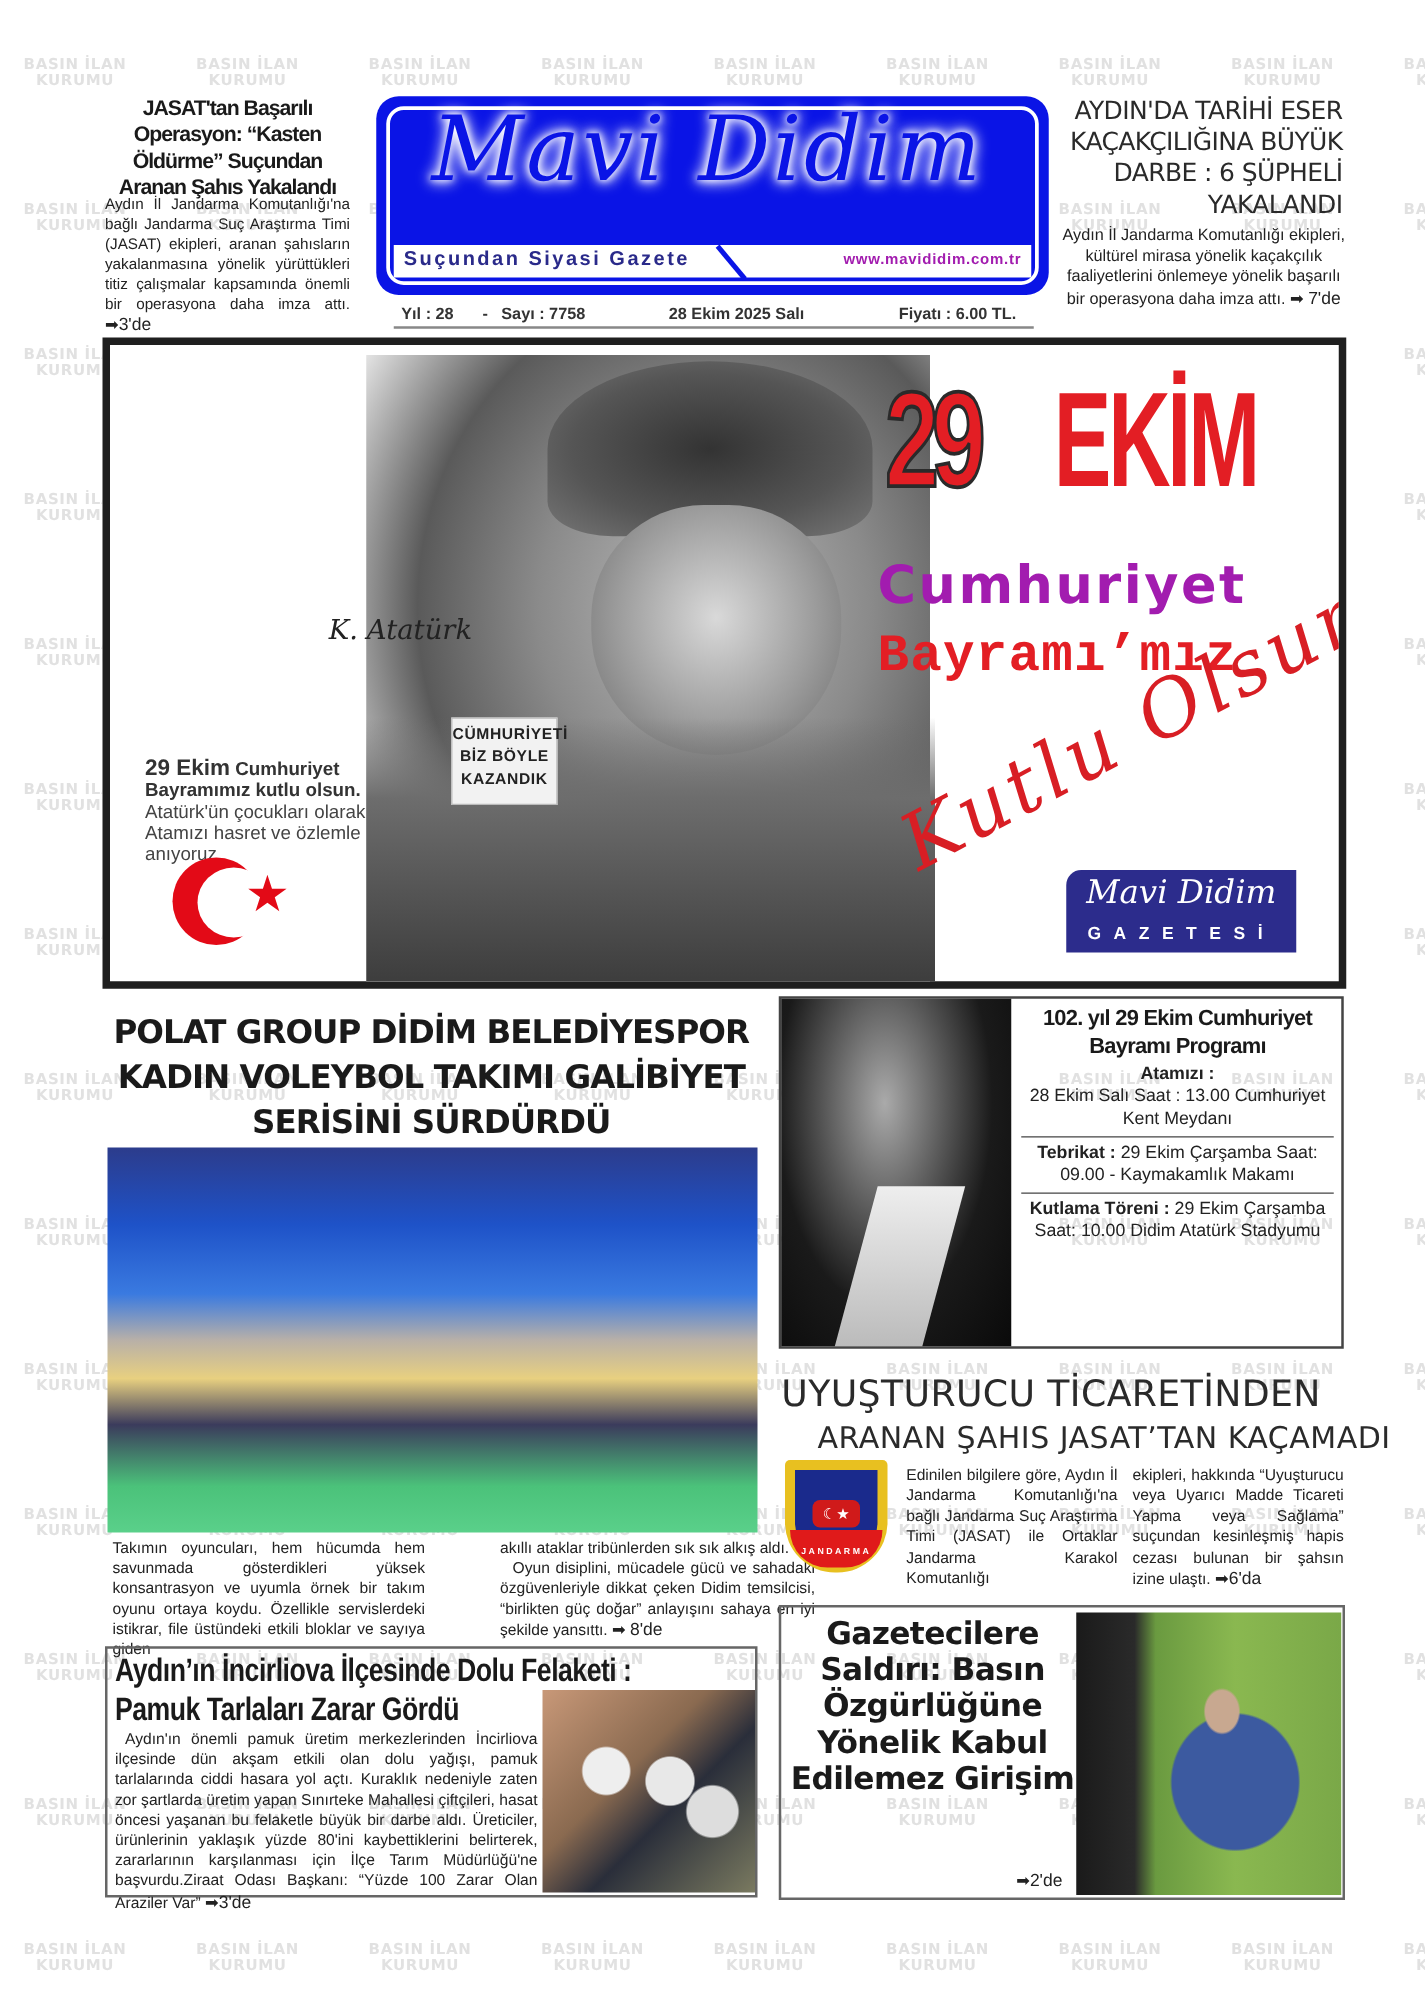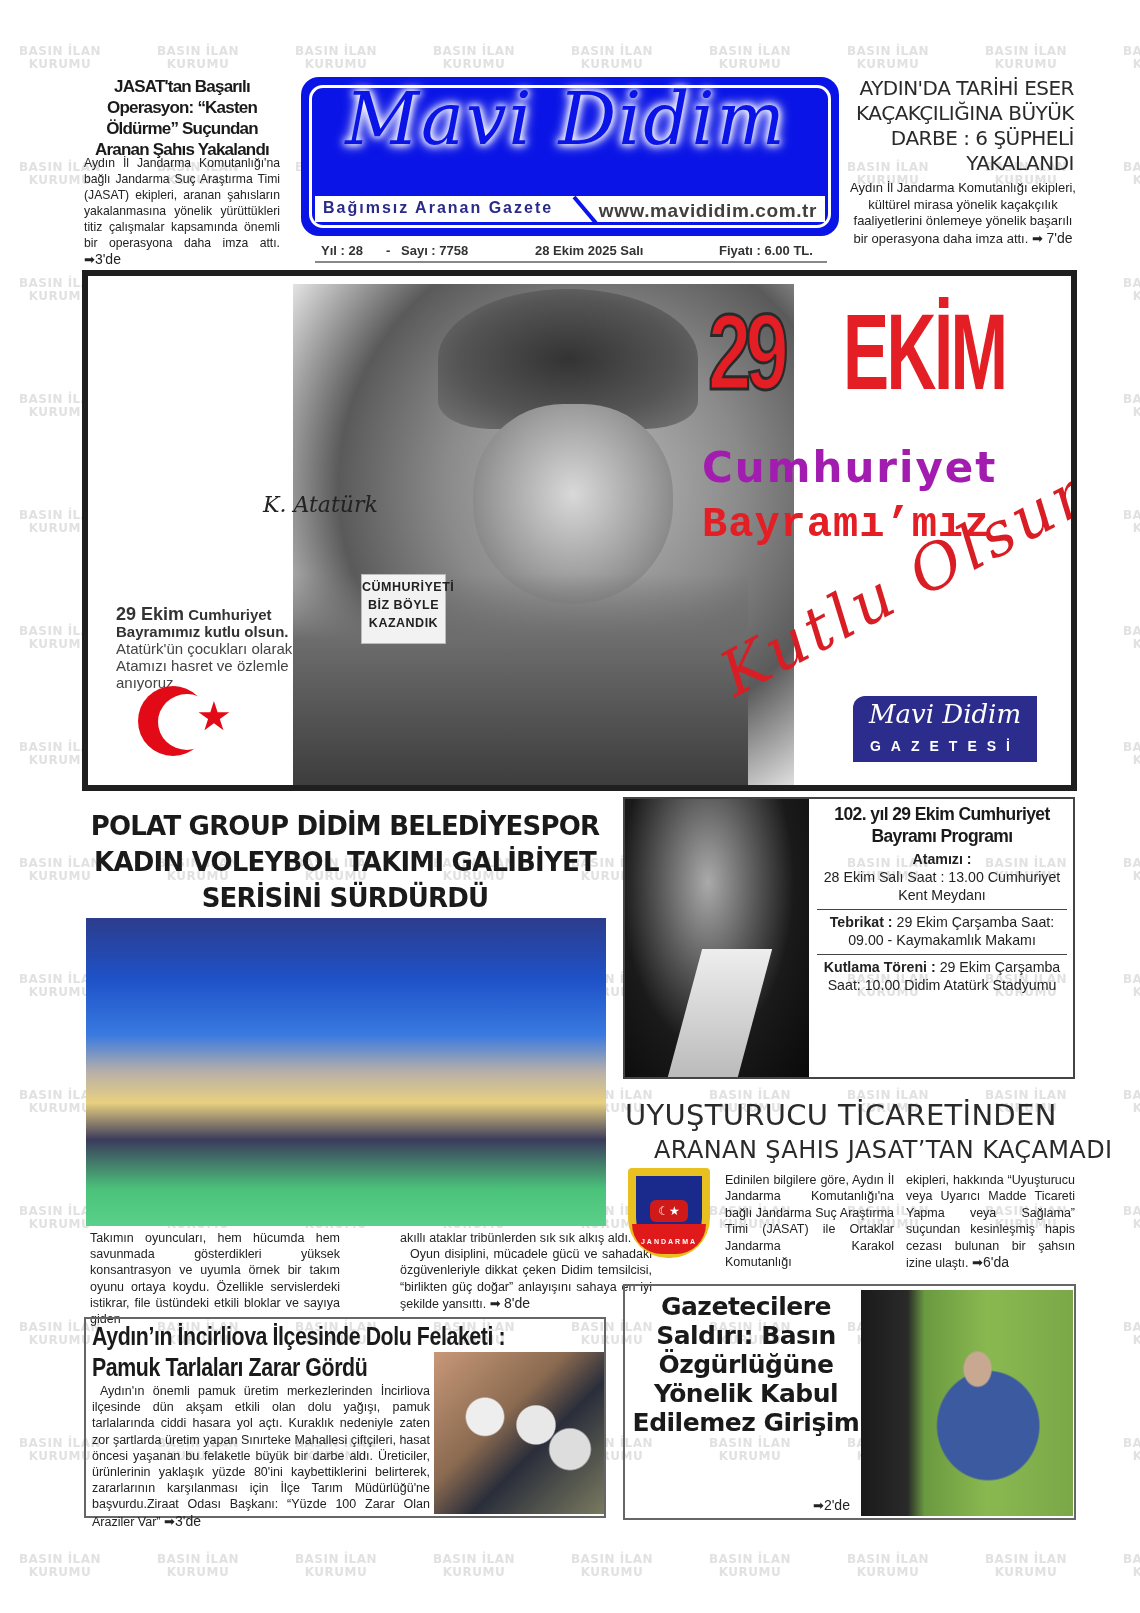--- a/index.html
+++ b/index.html
@@ -14,36 +14,36 @@
   
   #tl-title { left: 82px; top: 76px; width: 200px; text-align: center; font-size: 17px; line-height: 21px; font-weight: bold; color: #1a1a1a; letter-spacing: -0.8px; font-family: "Liberation Sans", sans-serif; }
   #tl-body { left: 84px; top: 155px; width: 196px; font-size: 12.2px; line-height: 16px; color: #222; }
 
   
   #masthead { left: 301px; top: 77px; width: 538px; height: 159px; background: #0a14e6; border-radius: 18px; padding: 6px; }
   #masthead-inner { position: absolute; left: 8px; top: 8px; right: 8px; bottom: 8px; border: 3px solid #fff; border-radius: 14px; }
   #mast-title { position: absolute; left: 20px; top: 0px; width: 490px; text-align: center; font-family: "DejaVu Serif", serif; font-style: italic; font-size: 72px; color: #0a14e6; text-shadow: 0 0 6px #fff, 0 0 10px #fff, 0 0 14px #fff; letter-spacing: 2px; }
   #mast-bar { position: absolute; left: 14px; right: 14px; bottom: 14px; height: 26px; background: #fff; }
   #mast-slogan { position: absolute; left: 8px; top: 3px; font-size: 16px; font-weight: bold; color: #2a2a8a; letter-spacing: 2px; }
-  #mast-url { position: absolute; right: 8px; top: 4px; font-size: 19px; font-weight: bold; color: #404040; letter-spacing: 0.6px; }
+  #mast-url { position: absolute; right: 8px; top: 4px; font-size: 12px; font-weight: bold; color: #a21caf; letter-spacing: 0.6px; }
   #mast-slash { position: absolute; left: 268px; top: -3px; width: 4px; height: 34px; background: #0a14e6; transform: rotate(-40deg); }
   #issue-row { left: 315px; top: 243px; width: 512px; height: 20px; font-size: 13px; font-weight: bold; color: #333; border-bottom: 2px solid #888; }
   #issue-row span { position: absolute; top: 0; }
 
   
   #tr-title { left: 852px; top: 76px; width: 222px; text-align: right; font-size: 20px; line-height: 25px; color: #2a2a2a; font-family: "DejaVu Sans", sans-serif; font-weight: normal; letter-spacing: -0.5px; }
   #tr-body { left: 850px; top: 180px; width: 226px; text-align: center; font-size: 13px; line-height: 16.5px; color: #222; }
 
   
   #banner { left: 82px; top: 270px; width: 995px; height: 521px; border: 6px solid #1f1f1f; background: #fff; overflow: hidden; }
   #quote { position: absolute; left: 30px; top: 100px; width: 290px; font-family: "DejaVu Serif", serif; font-style: italic; font-size: 26px; line-height: 36px; color: #444; }
   #signature { position: absolute; left: 175px; top: 216px; font-family: "DejaVu Serif", serif; font-style: italic; font-size: 22px; color: #222; }
   #kutlu-small { position: absolute; left: 28px; top: 330px; width: 200px; font-size: 15px; line-height: 17px; color: #444; }
   #kutlu-small b { color: #333; }
-  #photo-ataturk { position: absolute; left: 205px; top: 8px; width: 501px; height: 505px;
+  #photo-ataturk { position: absolute; left: 205px; top: 8px; width: 451px; height: 505px;
     background: radial-gradient(ellipse at 60% 40%, #bbb 0%, #8a8a8a 35%, #5a5a5a 60%, #fff 90%); }
   #hat { position: absolute; left: 145px; top: 5px; width: 260px; height: 140px; background: radial-gradient(ellipse at 50% 50%, #333 0%, #555 60%, #777 100%); border-radius: 50% 50% 20% 20%; }
   #face { position: absolute; left: 180px; top: 120px; width: 200px; height: 200px; background: radial-gradient(ellipse at 50% 45%, #d9d9d9 0%, #9d9d9d 55%, #6a6a6a 100%); border-radius: 45% 45% 50% 50%; }
   #crowd { position: absolute; left: 0; top: 290px; width: 455px; height: 215px; background: linear-gradient(180deg, rgba(255,255,255,0) 0%, #6d6d6d 30%, #3c3c3c 100%); }
   #placard { position: absolute; left: 68px; top: 290px; width: 85px; height: 70px; background: #f2f2f2; border: 1px solid #bbb; font-size: 12.5px; font-weight: bold; color: #222; line-height: 18px; text-align: center; padding-top: 3px; letter-spacing: 0.5px; }
   #crescent { position: absolute; left: 50px; top: 410px; width: 70px; height: 70px; border-radius: 50%; background: #e30a17; }
   #crescent-inner { position: absolute; left: 70px; top: 418px; width: 58px; height: 56px; border-radius: 50%; background: #fff; }
   #star { position: absolute; left: 108px; top: 420px; font-size: 40px; color: #e30a17; line-height: 40px; }
   #big29 { position: absolute; left: 620px; top: 22px; font-size: 108px; font-weight: bold; color: #e31e24; -webkit-text-stroke: 3px #2a2a2a; letter-spacing: -8px; line-height: 108px; transform: scaleX(0.72); transform-origin: left top; }
   #ekim { position: absolute; left: 755px; top: 22px; font-size: 108px; font-weight: bold; color: #e31e24; letter-spacing: -4px; line-height: 108px; transform: scaleX(0.64); transform-origin: left top; }
@@ -606,21 +606,21 @@
 <div class="abs" id="tl-title">JASAT'tan Başarılı Operasyon: “Kasten Öldürme” Suçundan Aranan Şahıs Yakalandı</div>
 <div class="abs j" id="tl-body">
   <span>Aydın İl Jandarma Komutanlığı'na bağlı Jandarma Suç Araştırma Timi (JASAT) ekipleri, aranan şahısların yakalanmasına yönelik yürüttükleri titiz çalışmalar kapsamında önemli bir operasyona daha imza attı.</span>
   <span class="arrow">➡</span><span class="ref">3'de</span>
 </div>
 
 <div class="abs" id="masthead">
   <div id="masthead-inner"></div>
   <div id="mast-title">Mavi Didim</div>
   <div id="mast-bar">
-    <span id="mast-slogan">Bağımsız Aranan Gazete</span>
+    <span id="mast-slogan">Suçundan Siyasi Gazete</span>
     <span id="mast-slash"></span>
     <span id="mast-url">www.mavididim.com.tr</span>
   </div>
 </div>
 <div class="abs" id="issue-row">
   <span style="left:6px">Yıl : 28</span>
   <span style="left:71px">-</span>
   <span style="left:86px">Sayı : 7758</span>
   <span style="left:220px">28 Ekim 2025 Salı</span>
   <span style="left:404px">Fiyatı : 6.00 TL.</span>

